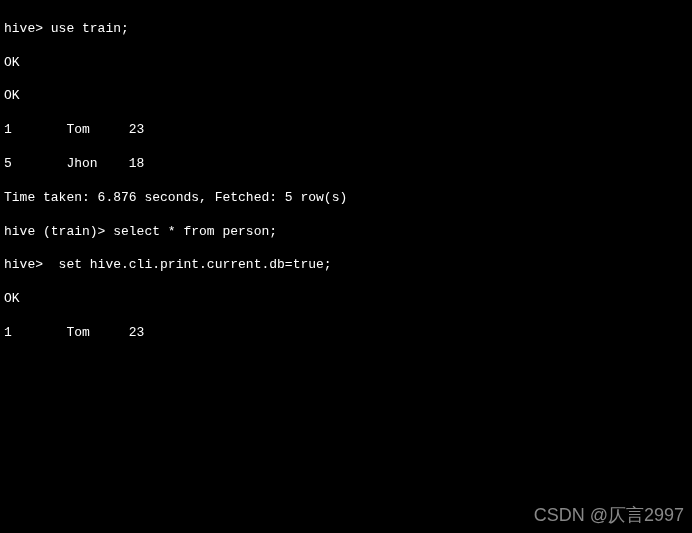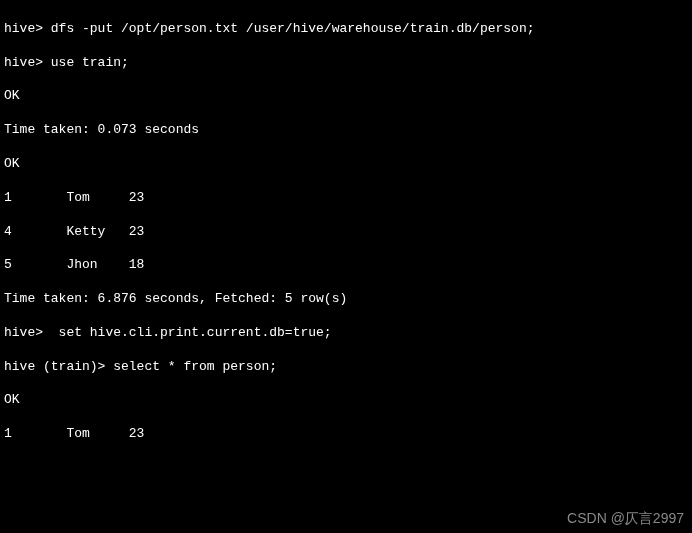--- a/index.html
+++ b/index.html
@@ -20,40 +20,37 @@
       white-space: pre;
     }
     .line {
       display: block;
     }
     .watermark {
       position: absolute;
       bottom: 6px;
       right: 8px;
       color: #888888;
-      font-size: 14px;
+      font-size: 18px;
       font-family: Arial, sans-serif;
       white-space: nowrap;
     }
   </style>
 </head>
 <body>
 
 <div class="terminal">
-<span class="line">hive&gt; dfs -put /opt/person.txt /user/hive/warehouse/train.db/person;</span>
 <span class="line">hive&gt; use train;</span>
 <span class="line">OK</span>
-<span class="line">Time taken: 0.073 seconds</span>
 <span class="line">OK</span>
 <span class="line">1       Tom     23</span>
-<span class="line">4       Ketty   23</span>
 <span class="line">5       Jhon    18</span>
 <span class="line">Time taken: 6.876 seconds, Fetched: 5 row(s)</span>
+<span class="line">hive (train)&gt; select * from person;</span>
 <span class="line">hive&gt;  set hive.cli.print.current.db=true;</span>
-<span class="line">hive (train)&gt; select * from person;</span>
 <span class="line">OK</span>
 <span class="line">1       Tom     23</span>
 
 
 
 
 
 
 
 

